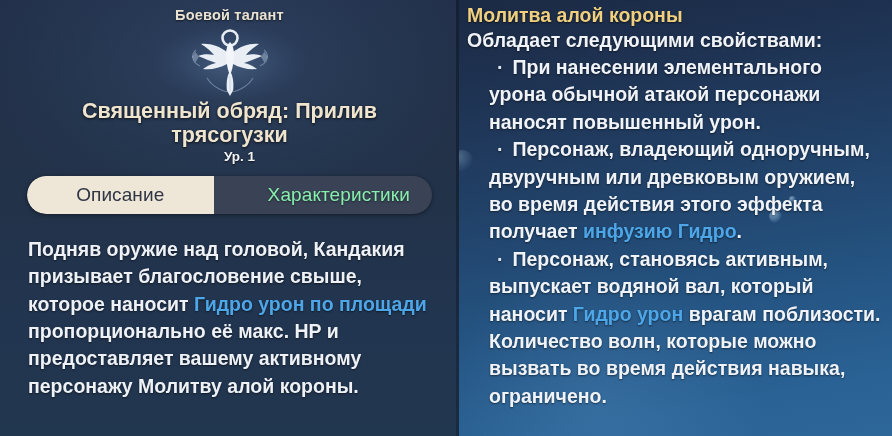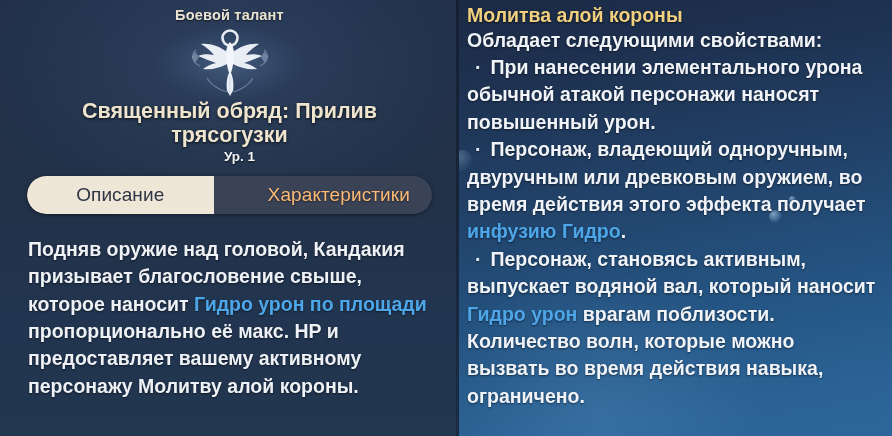--- a/index.html
+++ b/index.html
@@ -92,21 +92,21 @@
     letter-spacing:.1px;
     cursor:pointer;
     height:100%;
   }
   .tab.active {
     background:#eee7d7;
     color:#2f3545;
     border-radius:19px 0 0 19px;
   }
   .tab.inactive {
-    color:#fdba74;
+    color:#86efac;
     text-shadow:0 1px 2px rgba(0,0,0,.5);
     padding-left:32px;
   }
 
   
   .desc-body {
     margin:22px 26px 0 28px;
     font-size:19.5px;
     font-weight:700;
     line-height:1.40;
@@ -148,21 +148,21 @@
     line-height:1.16;
   }
   .rp-line {
     position:relative;
     font-size:19.5px;
     font-weight:700;
     color:#f0f3f8;
     text-shadow:0 1px 2px rgba(0,0,0,.5);
     line-height:1.405;
   }
-  .rp-para { margin-top:0px; }
+  .rp-para { margin-top:0px;margin-left:22px; }
   .rp-bullet-mark {
     color:#dfe6ef;
     font-weight:700;
     padding-left:8px;
     padding-right:9px;
   }
 </style>
 </head>
 <body>
 

